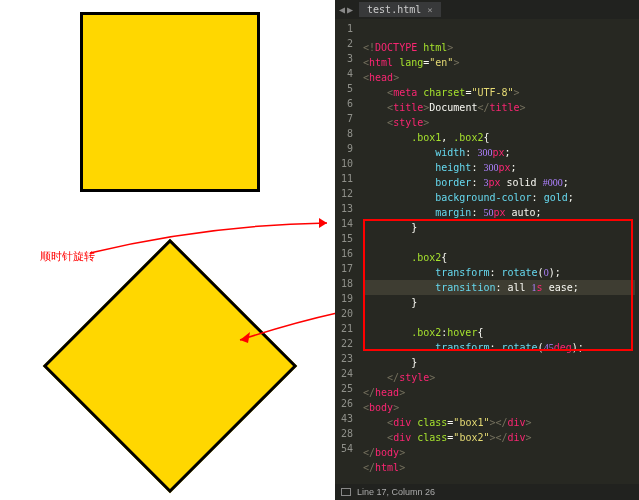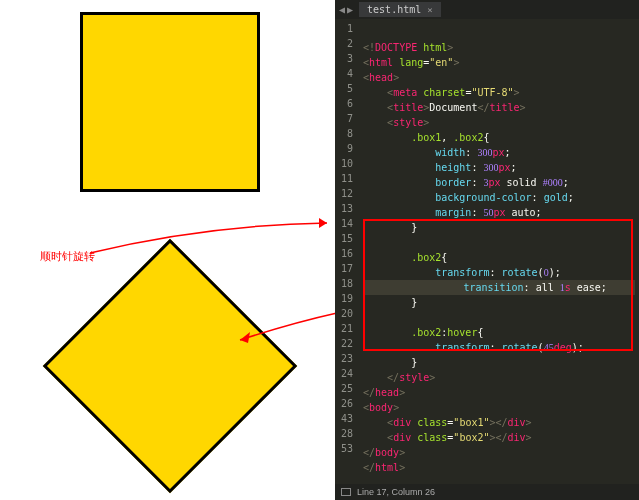--- a/index.html
+++ b/index.html
@@ -101,21 +101,21 @@
   min-width: 24px;
 }
 .code {
   padding: 2px 4px;
   white-space: pre;
   position: relative;
   flex: 1;
   margin-top: 19px;
 }
 .code .line { height: 15px; }
-.hl-line { background: #3e3d32; text-align: center; }
+.hl-line { background: #3e3d32; }
 .p-gray { color: #75715e; }
 .p-red { color: #f92672; }
 .p-green { color: #a6e22e; }
 .p-yellow { color: #e6db74; }
 .p-purple { color: #ae81ff; font-family: Liberation Serif, serif; }
 .p-blue { color: #66d9ef; }
 .p-white { color: #f8f8f2; }
 .highlight-box {
   position: absolute;
   border: 2px solid #ff0000;
@@ -193,21 +193,21 @@
         <div>19</div>
         <div>20</div>
         <div>21</div>
         <div>22</div>
         <div>23</div>
         <div>24</div>
         <div>25</div>
         <div>26</div>
         <div>43</div>
         <div>28</div>
-        <div>53</div>
+        <div>54</div>
       </div>
     <div class="code" id="code"><div class="line"><span class="p-gray">&lt;!</span><span class="p-red">DOCTYPE</span><span class="p-white"> </span><span class="p-green">html</span><span class="p-gray">&gt;</span></div><div class="line"><span class="p-gray">&lt;</span><span class="p-red">html</span><span class="p-white"> </span><span class="p-green">lang</span><span class="p-white">=</span><span class="p-yellow">"en"</span><span class="p-gray">&gt;</span></div><div class="line"><span class="p-gray">&lt;</span><span class="p-red">head</span><span class="p-gray">&gt;</span></div><div class="line"><span class="p-white">    </span><span class="p-gray">&lt;</span><span class="p-red">meta</span><span class="p-white"> </span><span class="p-green">charset</span><span class="p-white">=</span><span class="p-yellow">"UTF-8"</span><span class="p-gray">&gt;</span></div><div class="line"><span class="p-white">    </span><span class="p-gray">&lt;</span><span class="p-red">title</span><span class="p-gray">&gt;</span><span class="p-white">Document</span><span class="p-gray">&lt;/</span><span class="p-red">title</span><span class="p-gray">&gt;</span></div><div class="line"><span class="p-white">    </span><span class="p-gray">&lt;</span><span class="p-red">style</span><span class="p-gray">&gt;</span></div><div class="line"><span class="p-white">        </span><span class="p-green">.box1</span><span class="p-white">, </span><span class="p-green">.box2</span><span class="p-white">{</span></div><div class="line"><span class="p-white">            </span><span class="p-blue">width</span><span class="p-white">: </span><span class="p-purple">300</span><span class="p-red">px</span><span class="p-white">;</span></div><div class="line"><span class="p-white">            </span><span class="p-blue">height</span><span class="p-white">: </span><span class="p-purple">300</span><span class="p-red">px</span><span class="p-white">;</span></div><div class="line"><span class="p-white">            </span><span class="p-blue">border</span><span class="p-white">: </span><span class="p-purple">3</span><span class="p-red">px</span><span class="p-white"> solid </span><span class="p-purple">#000</span><span class="p-white">;</span></div><div class="line"><span class="p-white">            </span><span class="p-blue">background-color</span><span class="p-white">: </span><span class="p-blue">gold</span><span class="p-white">;</span></div><div class="line"><span class="p-white">            </span><span class="p-blue">margin</span><span class="p-white">: </span><span class="p-purple">50</span><span class="p-red">px</span><span class="p-white"> auto;</span></div><div class="line"><span class="p-white">        }</span></div><div class="line"><span class="p-white"></span></div><div class="line"><span class="p-white">        </span><span class="p-green">.box2</span><span class="p-white">{</span></div><div class="line"><span class="p-white">            </span><span class="p-blue">transform</span><span class="p-white">: </span><span class="p-blue">rotate</span><span class="p-white">(</span><span class="p-purple">0</span><span class="p-white">);</span></div><div class="line hl-line"><span class="p-white">            </span><span class="p-blue">transition</span><span class="p-white">: all </span><span class="p-purple">1</span><span class="p-red">s</span><span class="p-white"> ease;</span></div><div class="line"><span class="p-white">        }</span></div><div class="line"><span class="p-white"></span></div><div class="line"><span class="p-white">        </span><span class="p-green">.box2</span><span class="p-white">:</span><span class="p-green">hover</span><span class="p-white">{</span></div><div class="line"><span class="p-white">            </span><span class="p-blue">transform</span><span class="p-white">: </span><span class="p-blue">rotate</span><span class="p-white">(</span><span class="p-purple">45</span><span class="p-red">deg</span><span class="p-white">);</span></div><div class="line"><span class="p-white">        }</span></div><div class="line"><span class="p-white">    </span><span class="p-gray">&lt;/</span><span class="p-red">style</span><span class="p-gray">&gt;</span></div><div class="line"><span class="p-gray">&lt;/</span><span class="p-red">head</span><span class="p-gray">&gt;</span></div><div class="line"><span class="p-gray">&lt;</span><span class="p-red">body</span><span class="p-gray">&gt;</span></div><div class="line"><span class="p-white">    </span><span class="p-gray">&lt;</span><span class="p-red">div</span><span class="p-white"> </span><span class="p-green">class</span><span class="p-white">=</span><span class="p-yellow">"box1"</span><span class="p-gray">&gt;&lt;/</span><span class="p-red">div</span><span class="p-gray">&gt;</span></div><div class="line"><span class="p-white">    </span><span class="p-gray">&lt;</span><span class="p-red">div</span><span class="p-white"> </span><span class="p-green">class</span><span class="p-white">=</span><span class="p-yellow">"box2"</span><span class="p-gray">&gt;&lt;/</span><span class="p-red">div</span><span class="p-gray">&gt;</span></div><div class="line"><span class="p-gray">&lt;/</span><span class="p-red">body</span><span class="p-gray">&gt;</span></div><div class="line"><span class="p-gray">&lt;/</span><span class="p-red">html</span><span class="p-gray">&gt;</span></div></div>
     <div class="highlight-box"></div>
   </div>
   <div class="status-bar">
     <span class="status-icon"></span>
     <span>Line 17, Column 26</span>
   </div>
 </div>
 

